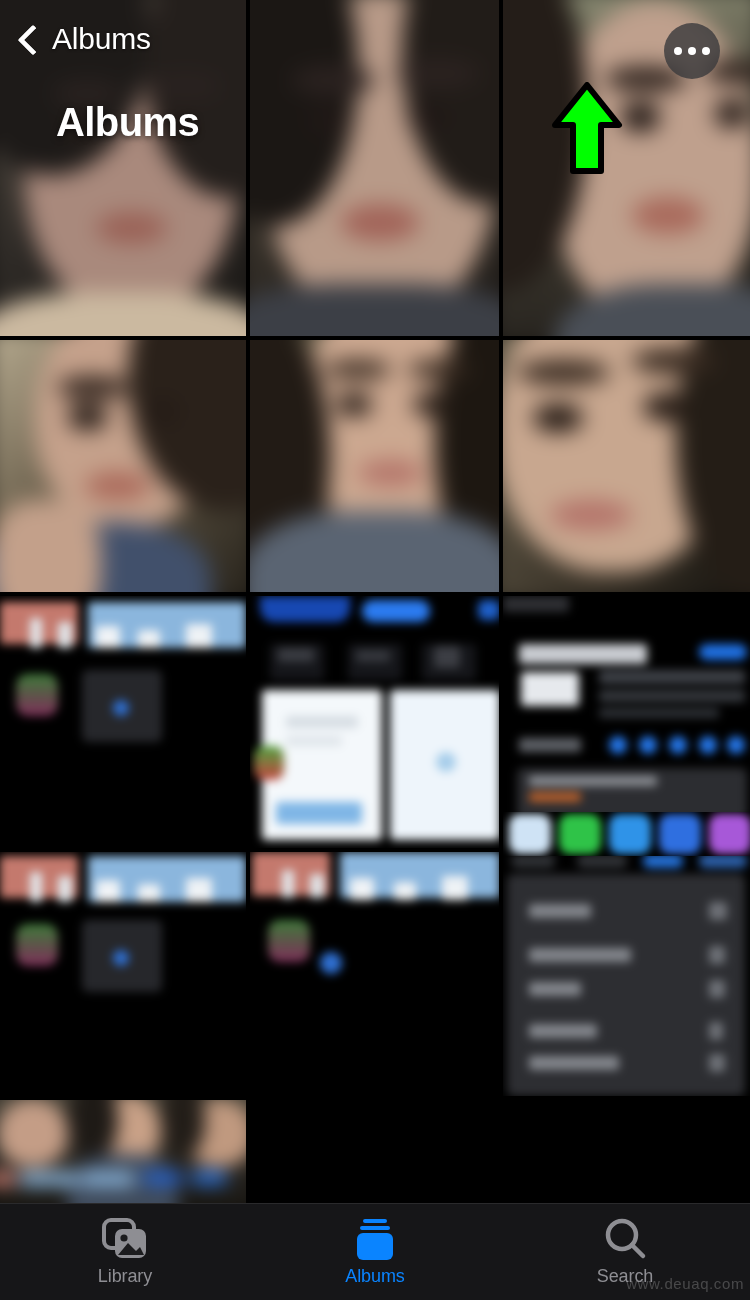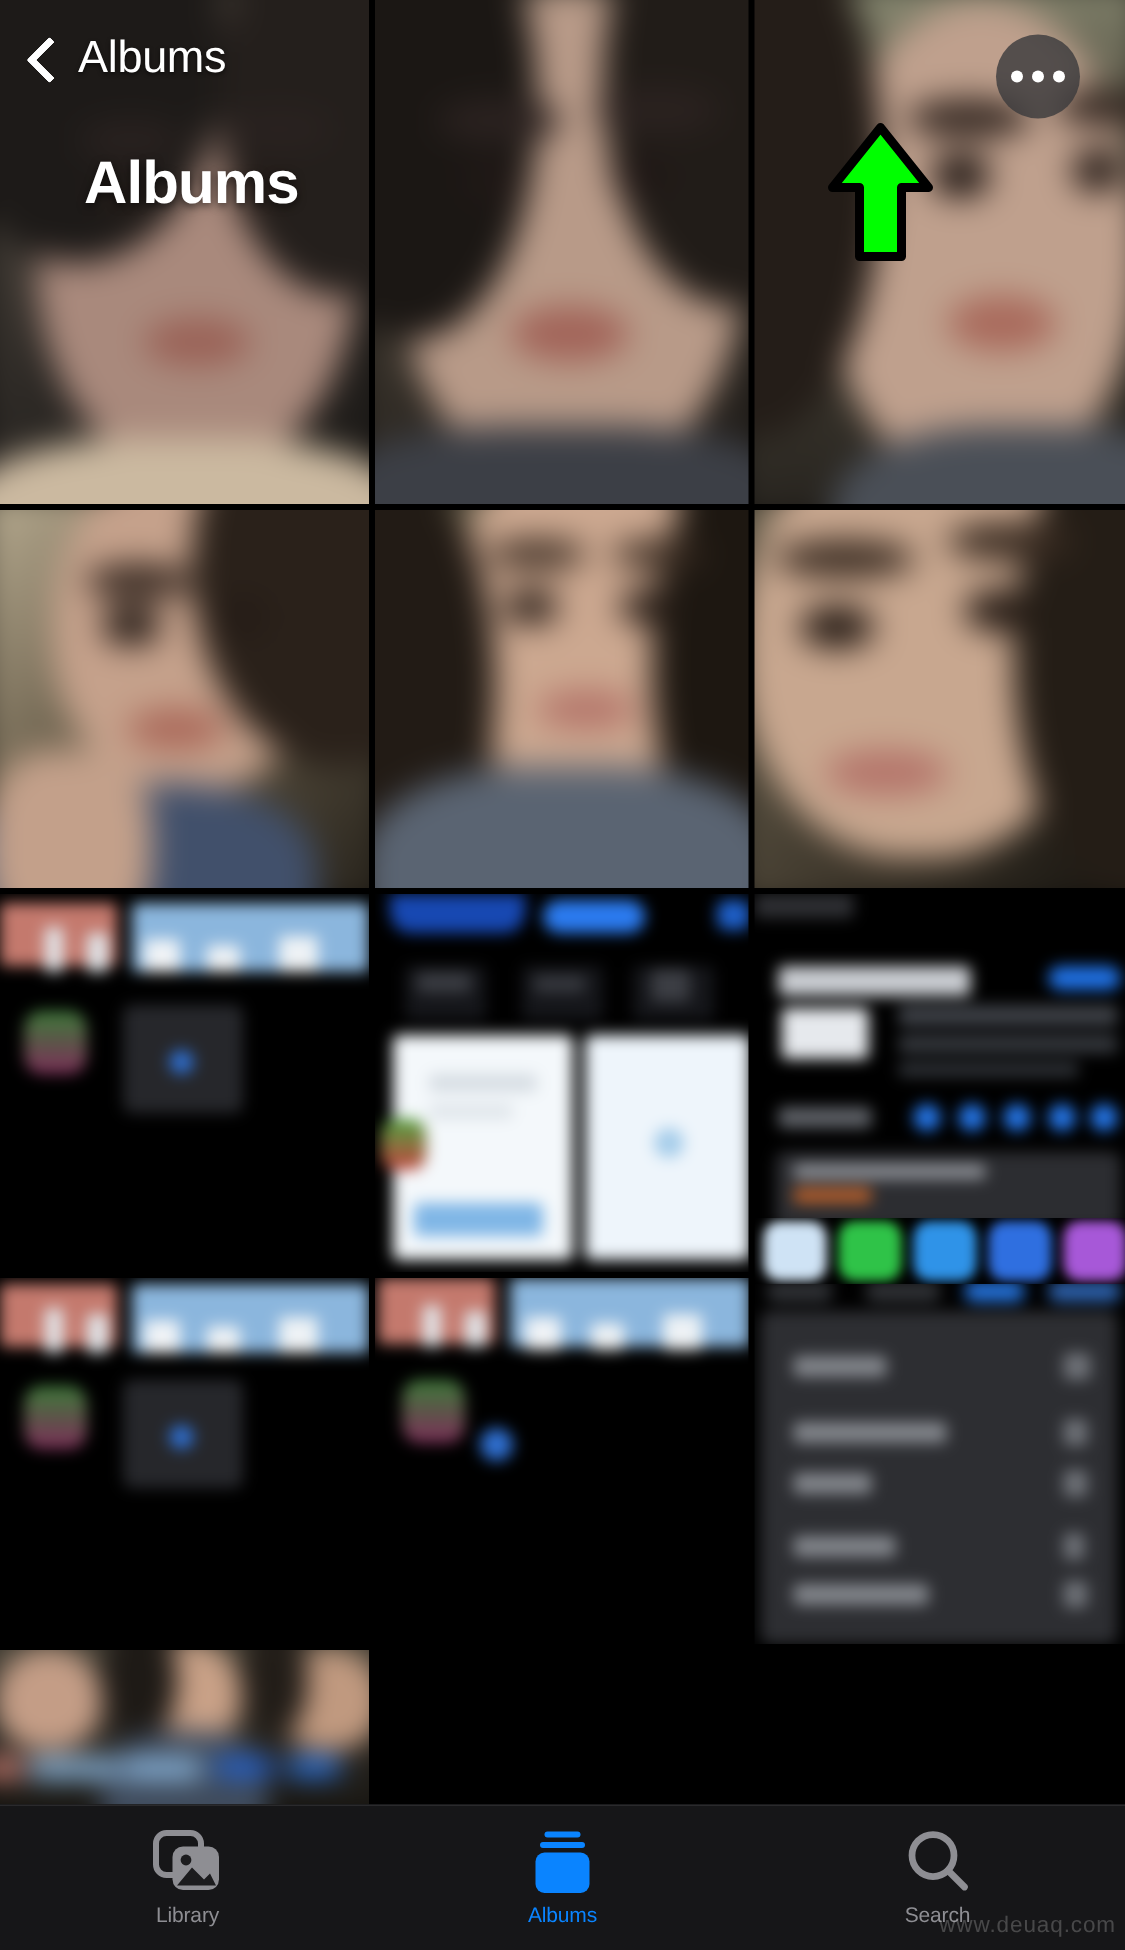--- a/index.html
+++ b/index.html
@@ -124,21 +124,21 @@
     display: flex;
     border-top: 1px solid #2a2a2c;
   }
   .tab {
     flex: 1;
     display: flex; flex-direction: column;
     align-items: center; justify-content: center;
     gap: 6px; cursor: pointer;
   }
   .tab-icon { height: 42px; display:flex; align-items:center; justify-content:center; }
-  .tab-label { font-size: 14px; letter-spacing: -0.1px; }
+  .tab-label { font-size: 18px; letter-spacing: -0.1px; }
   .tab.inactive .tab-label { color: #8e8e93; }
   .tab.active .tab-label { color: #0a84ff; }
 
   #watermark {
     position: absolute; right: 6px; bottom: 8px;
     color: rgba(190,190,190,.30);
     font-size: 15px;
     letter-spacing: .6px;
   }
 </style>

